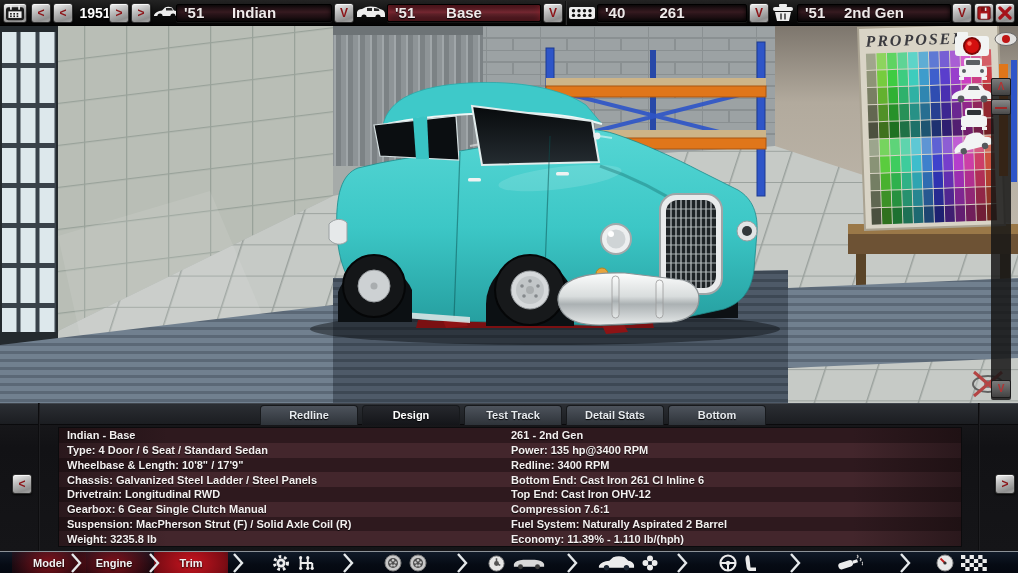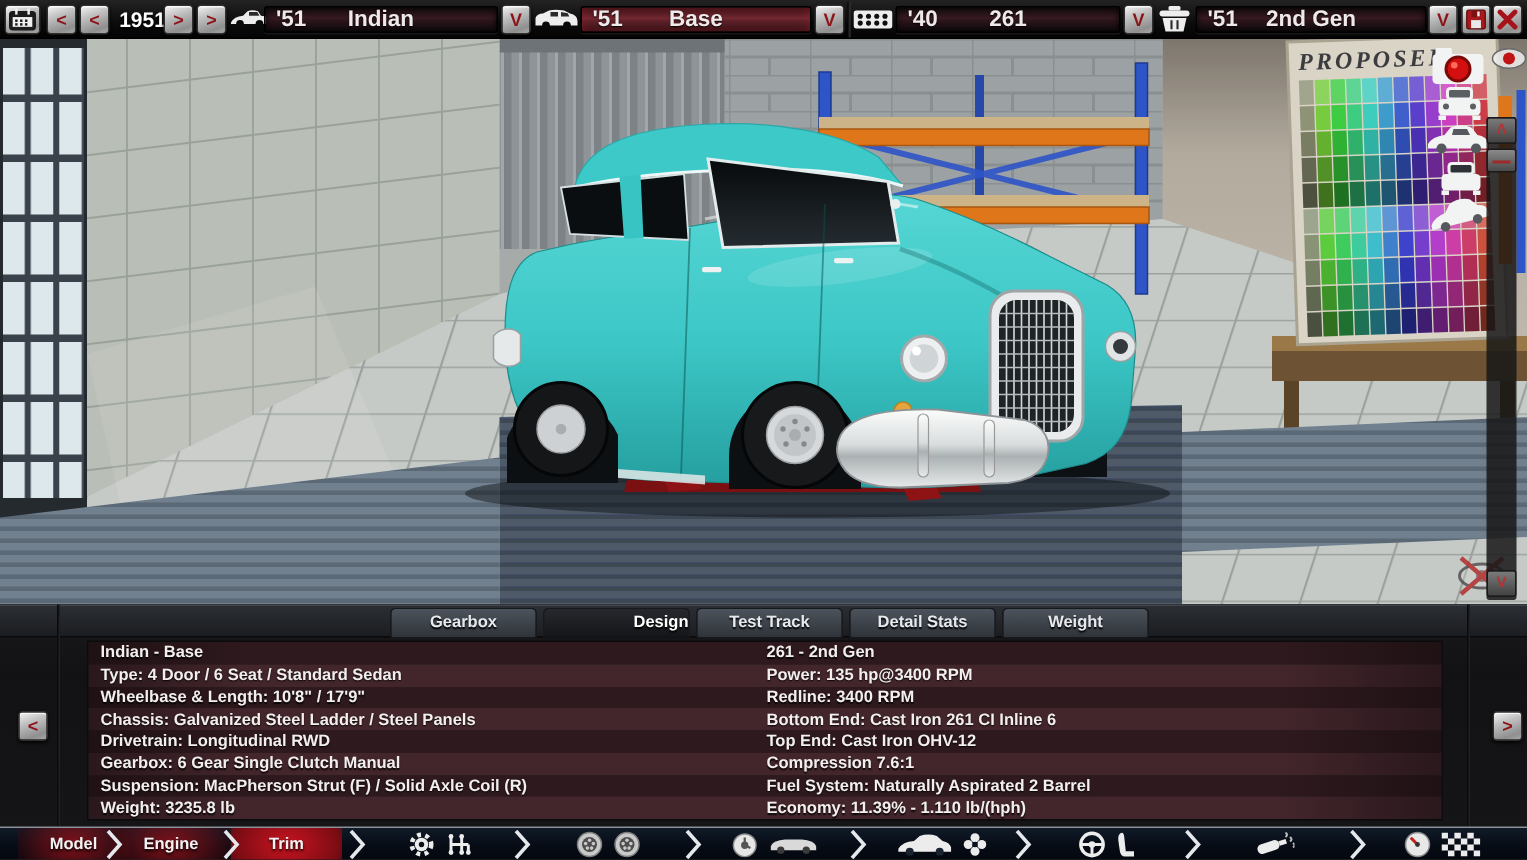--- a/index.html
+++ b/index.html
@@ -43,21 +43,21 @@
 
   
   .bpanel { position:absolute; left:0; top:403px; width:1018px; height:148px;
     background:linear-gradient(180deg,#1b1b1e,#121215 30%,#151518); z-index:20; }
   .tabstrip { position:absolute; left:0; top:0; width:1018px; height:22px;
     background:linear-gradient(180deg,#2c2f34,#1b1d21); box-shadow:inset 0 1px 0 #41464d; border-bottom:1px solid #0a0a0c; }
   .tab { position:absolute; top:2px; width:98px; height:20px; border:1px solid #17191c; border-bottom:none;
     border-radius:4px 4px 0 0; background:linear-gradient(180deg,#4d535c,#2e3339);
     color:#e6eaee; font-size:11px; font-weight:bold; text-align:center; line-height:18px;
     text-shadow:0 1px 1px #000; cursor:pointer; }
-  .tab.active { background:linear-gradient(180deg,#26282d,#141519); color:#fff;text-align:right; }
+  .tab.active { background:linear-gradient(180deg,#26282d,#141519); color:#fff; }
   .statsrows { position:absolute; left:58px; top:24px; width:904px; height:120px; display:flex; flex-direction:column;
     border:1px solid #0b0b0d;text-align:center; }
   .srow { flex:1; position:relative; }
   .srow:nth-child(odd) { background:linear-gradient(90deg,#1f1114,#2e191e 12%,#2e191e 88%,#1f1114); }
   .srow:nth-child(even){ background:linear-gradient(90deg,#2a181c,#43262c 12%,#43262c 88%,#2a181c); }
   .srow span { position:absolute; top:50%; transform:translateY(-50%); white-space:nowrap;
     color:#f3efef; font-size:11px; font-weight:bold; text-shadow:0 1px 1px rgba(0,0,0,.9); }
   .srow .l { left:8px; } .srow .r { left:452px; }
   .seam { position:absolute; top:0; width:2px; height:148px; background:linear-gradient(90deg,#050506,#26262a); }
 
@@ -521,25 +521,25 @@
 
     <div class="scrollbar">
       <div class="scrollbtn" style="top:0">Λ</div>
       <div class="scrollthumb"></div>
       <div class="scrollbtn" style="top:302px">V</div>
     </div>
   </div>
 
   <div class="bpanel">
     <div class="tabstrip">
-      <div class="tab" style="left:260px">Gearbox</div>
+      <div class="tab" style="left:260px">Redline</div>
       <div class="tab active" style="left:362px">Design</div>
       <div class="tab" style="left:464px">Test Track</div>
       <div class="tab" style="left:566px">Detail Stats</div>
-      <div class="tab" style="left:668px">Weight</div>
+      <div class="tab" style="left:668px">Bottom</div>
     </div>
 
     <div class="seam" style="left:38px"></div>
     <div class="seam" style="left:978px"></div>
 
     <div class="statsrows">
       <div class="srow">
           <span class="l">Indian - Base</span>
           <span class="r">261 - 2nd Gen</span>
         </div>

